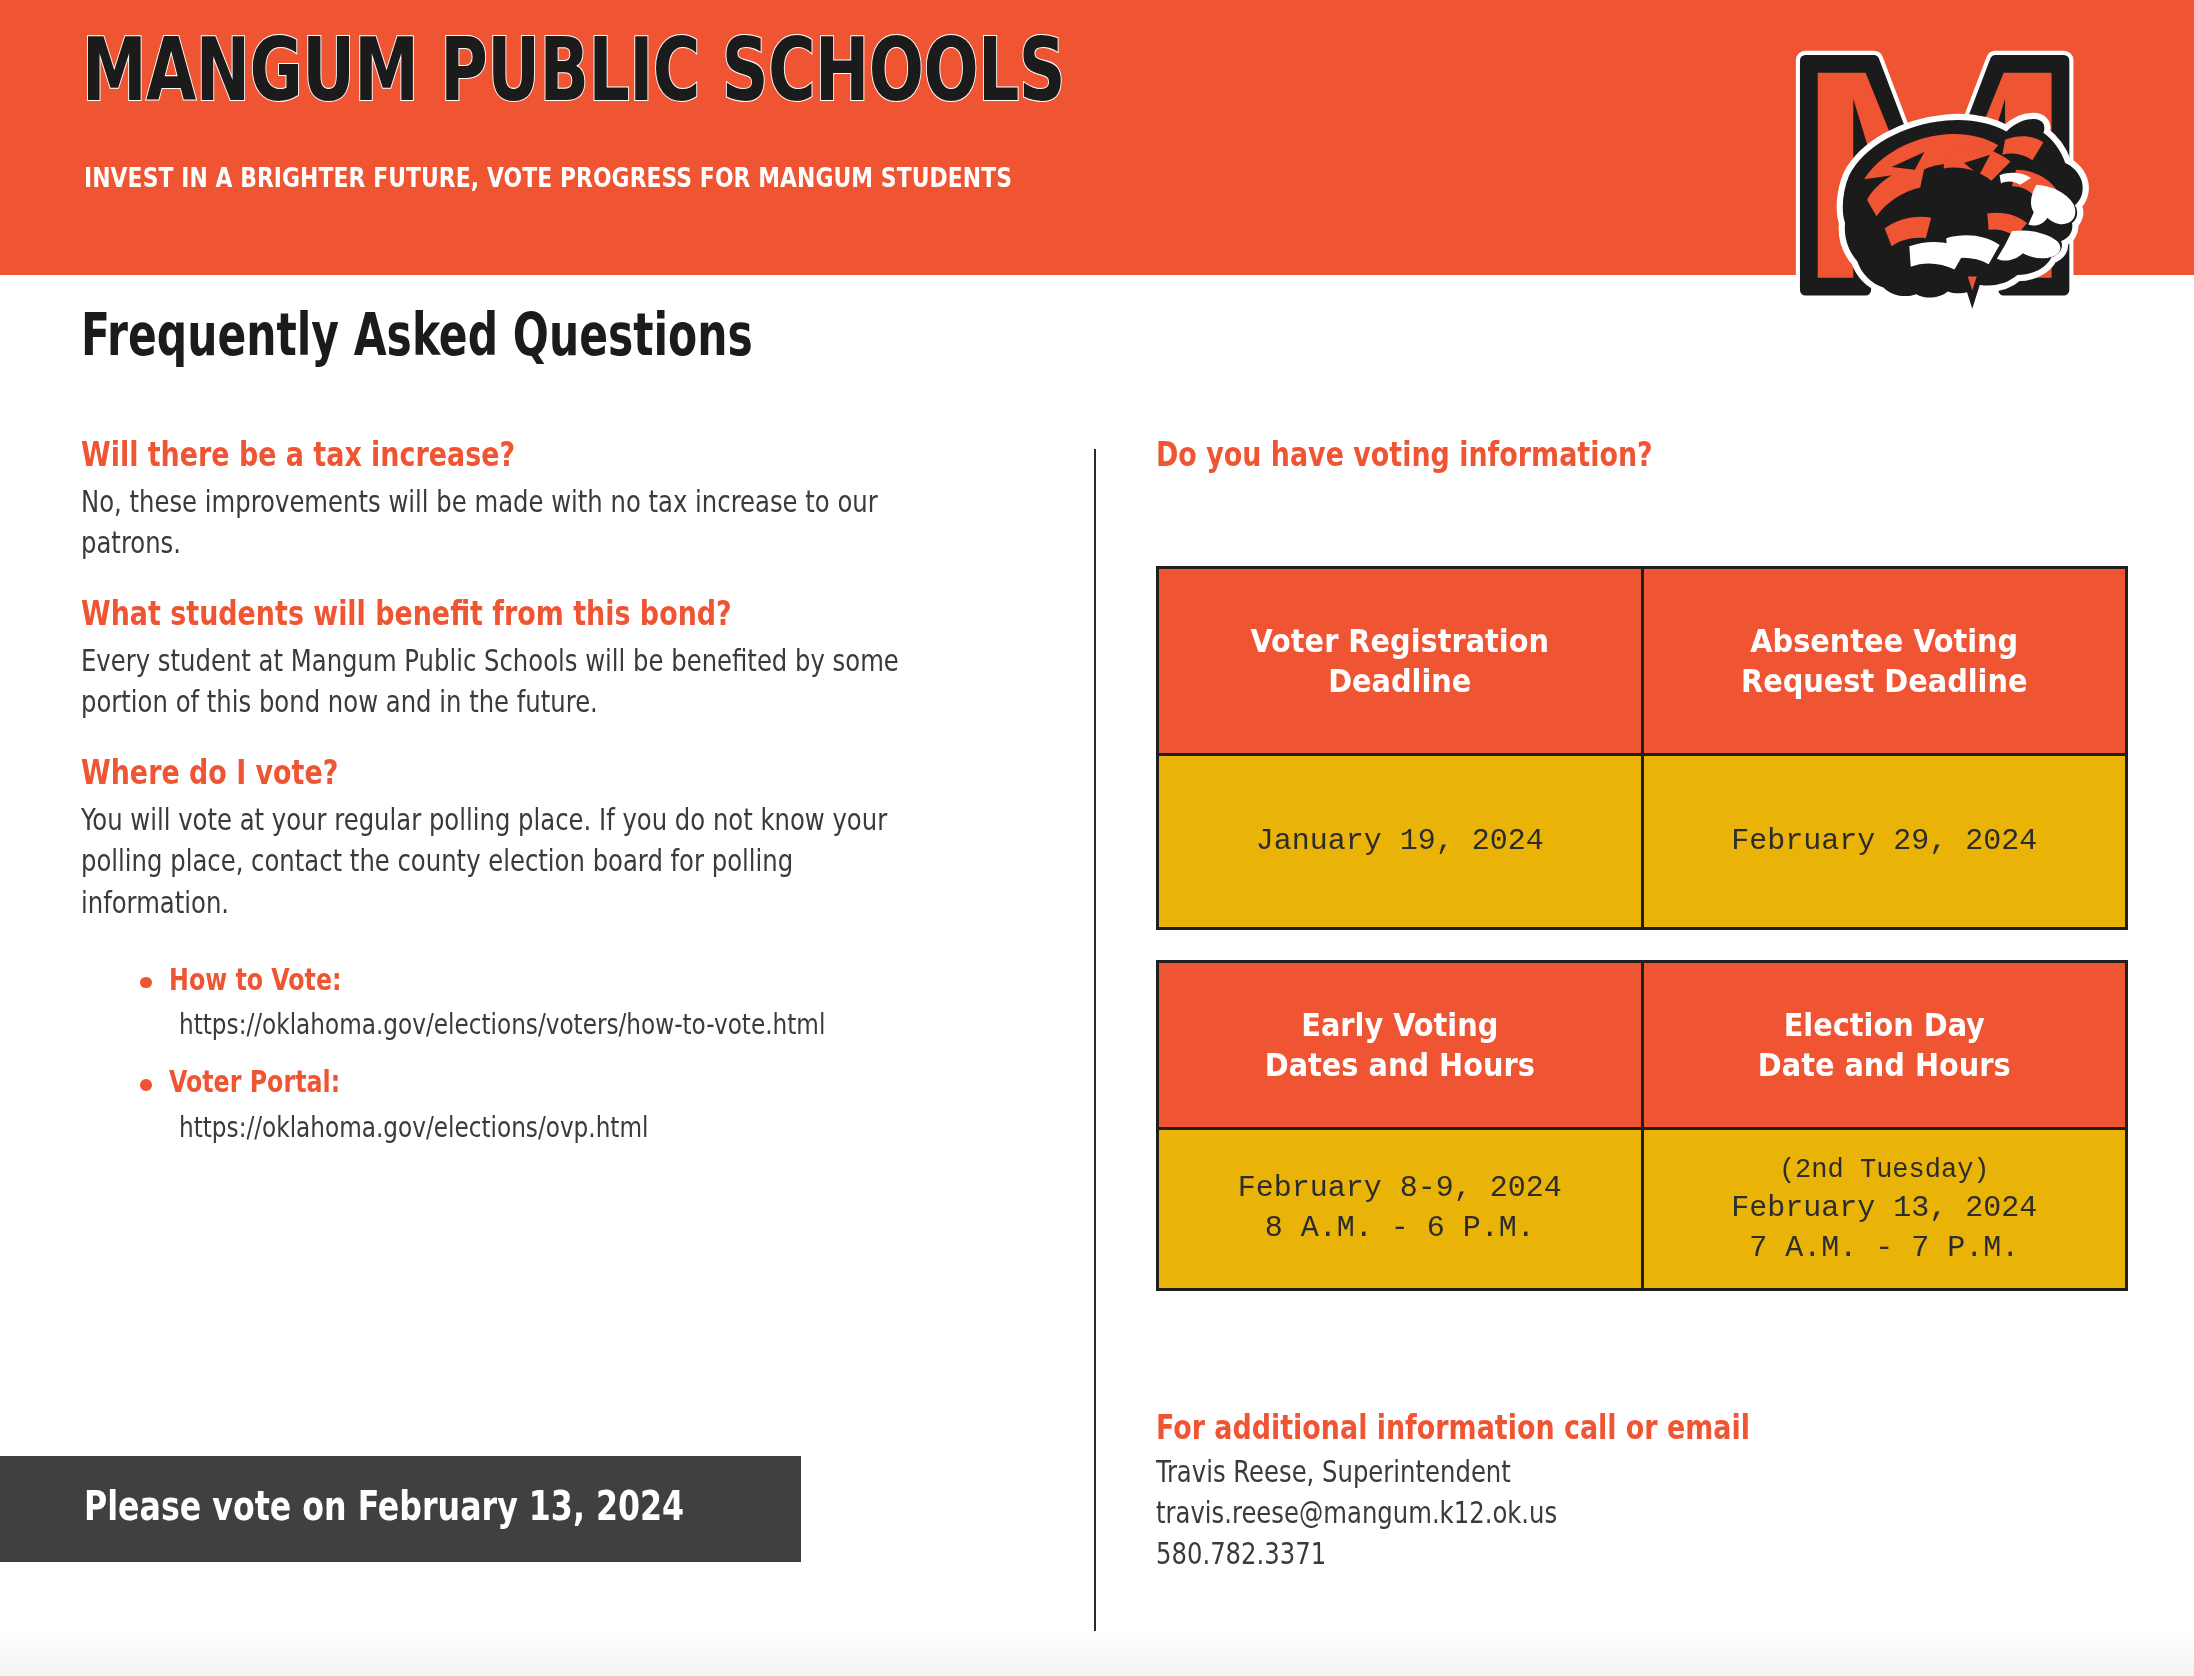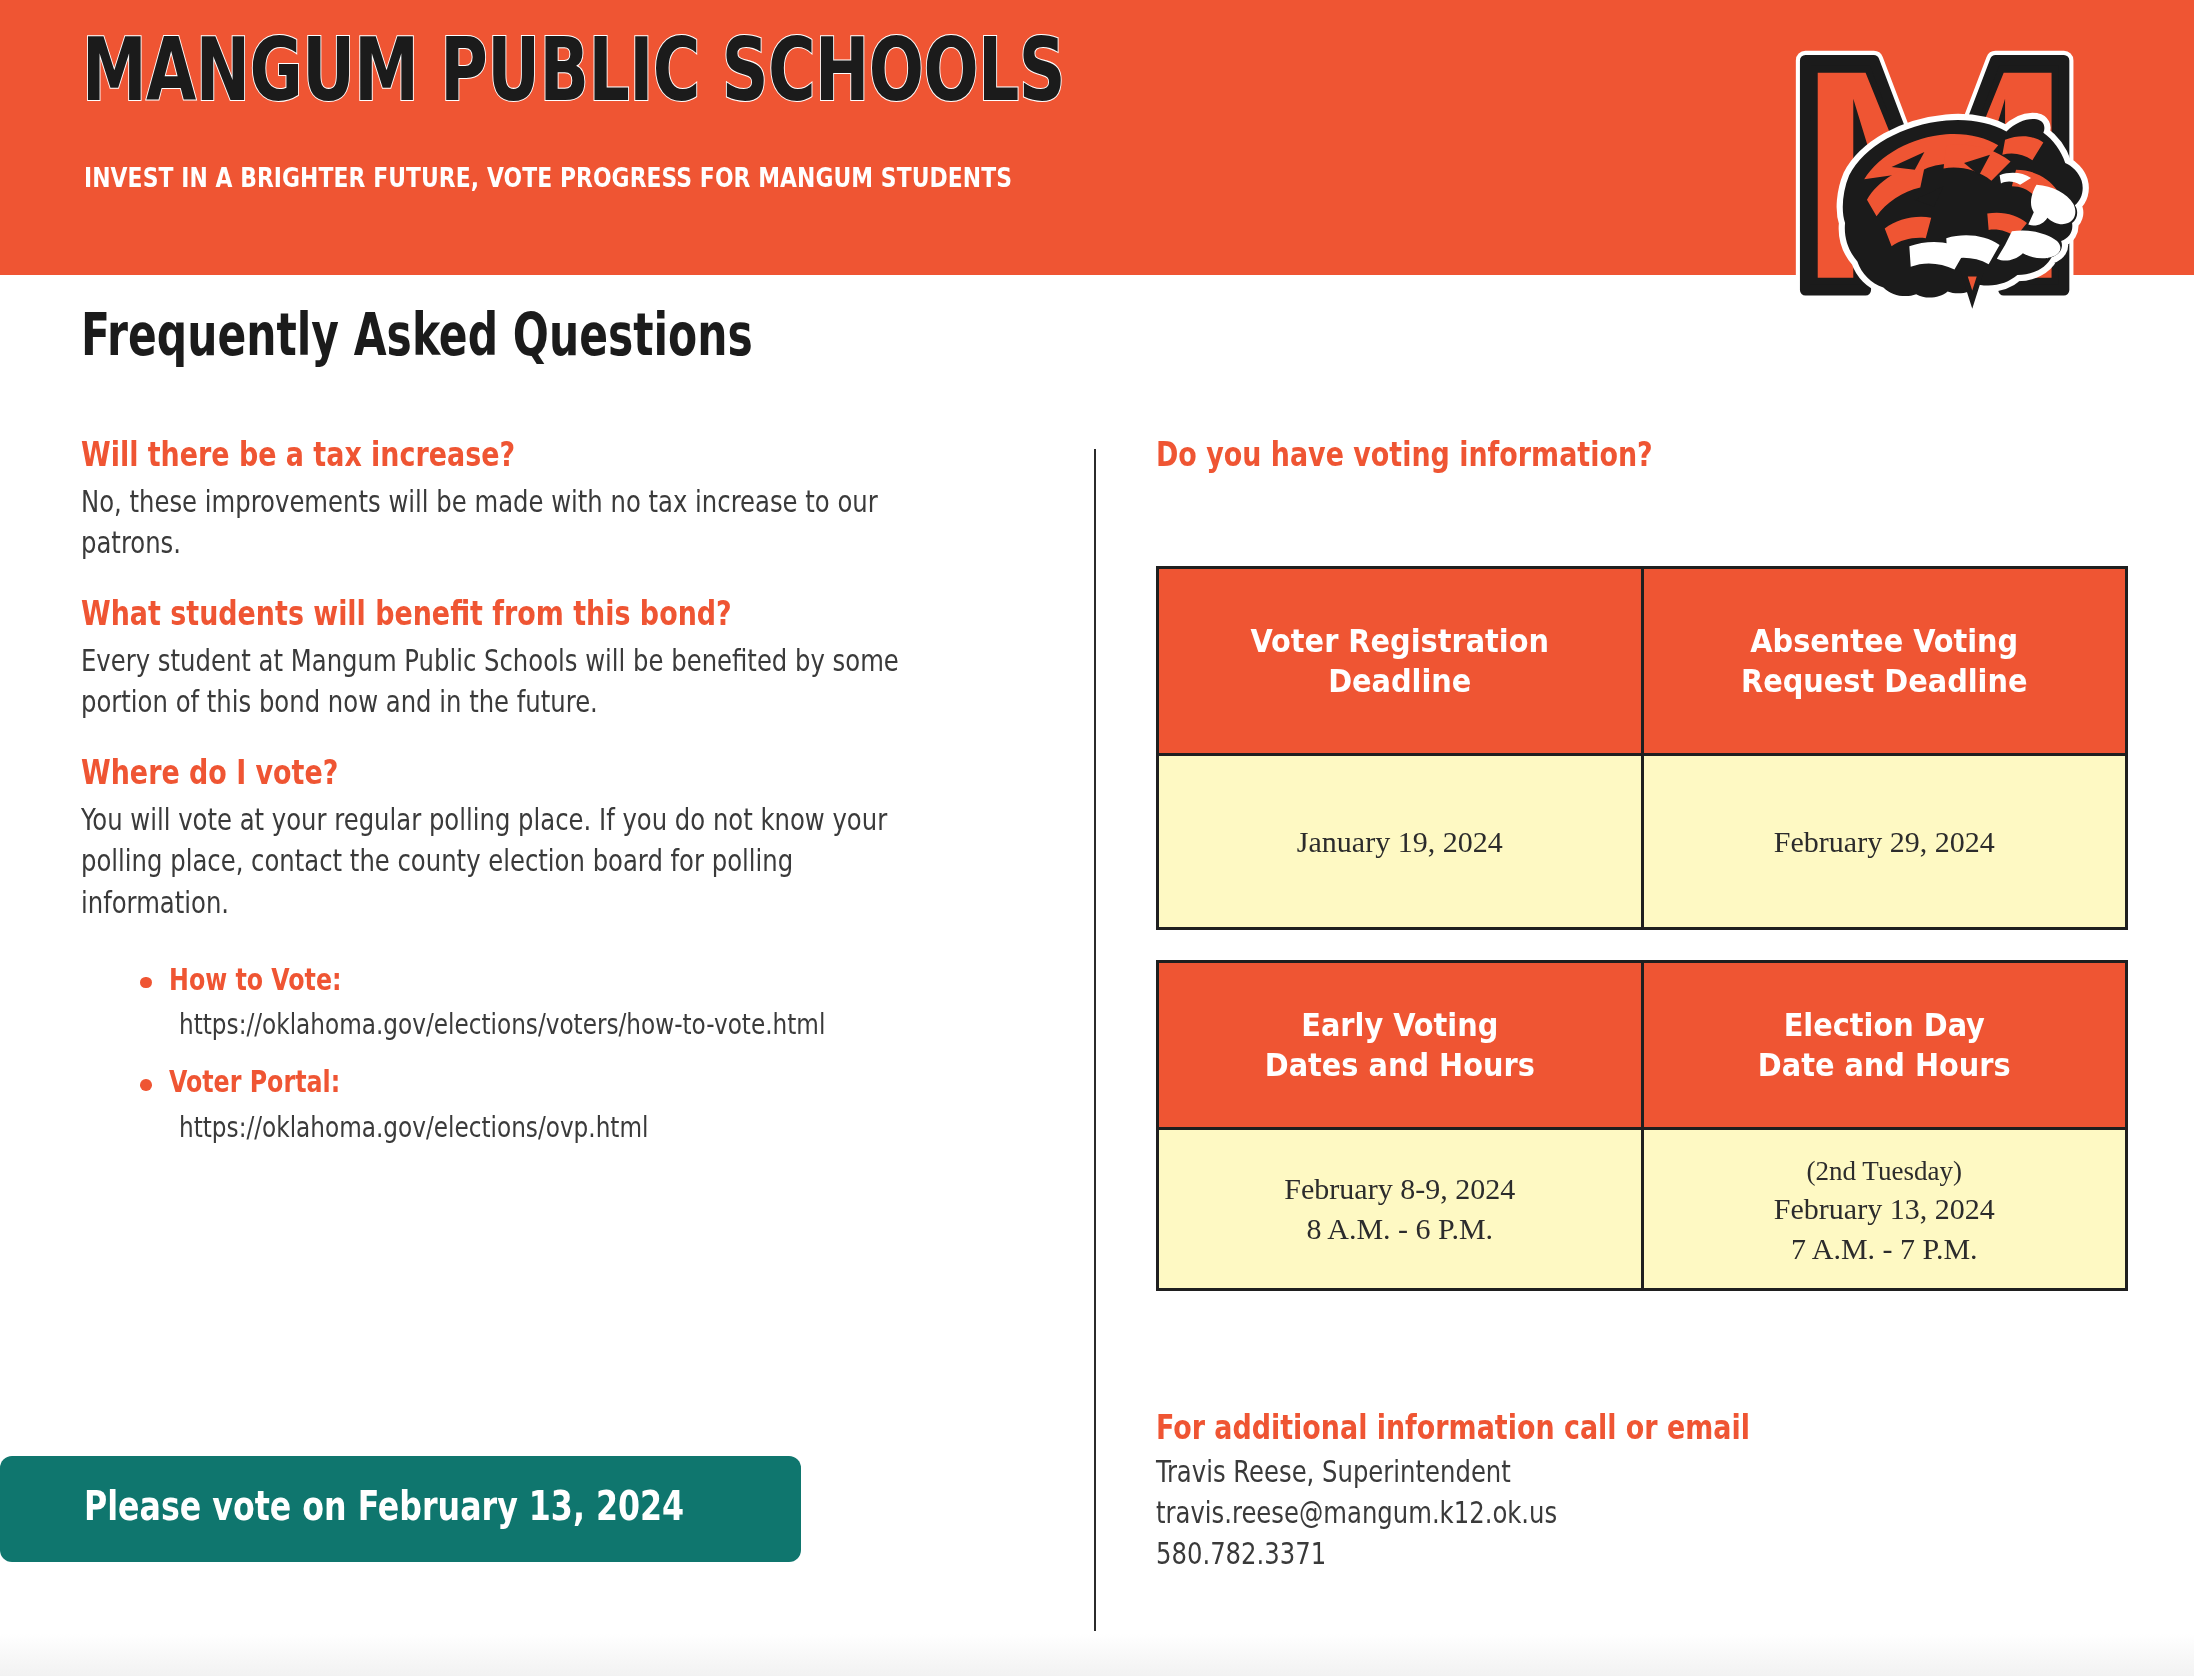--- a/index.html
+++ b/index.html
@@ -159,22 +159,21 @@
     white-space: nowrap;
   }
 
   
   #cta-banner {
     position: absolute;
     left: 0;
     top: 1456px;
     width: 801px;
     height: 106px;
-    background: #0f766e;
-    border-radius: 12px;
+    background: #404040;
   }
   #cta-text {
     position: absolute;
     left: 84px;
     top: 27px;
     font-size: 40px;
     font-weight: 700;
     color: #ffffff;
     font-family: "Liberation Sans Narrow", "DejaVu Sans Condensed", "Liberation Sans", sans-serif;
     transform: scaleX(0.88);
@@ -214,25 +213,25 @@
   }
   .vote-table .th-cell {
     background: #ef5533;
     color: #ffffff;
     font-weight: 700;
     font-size: 32px;
     line-height: 1.26;
     font-family: "Liberation Sans Narrow", "DejaVu Sans Condensed", "Liberation Sans", sans-serif;
   }
   .vote-table .td-cell {
-    background: #fef9c3;
+    background: #eab308;
     color: #2c2c2c;
     font-size: 30px;
     line-height: 1.32;
-    font-family: Liberation Serif, serif;
+    font-family: Liberation Mono, monospace;
   }
   #table-deadlines { position: absolute; left: 0; top: 130px; }
   #table-deadlines .th-cell { height: 184px; }
   #table-deadlines .td-cell { height: 171px; }
 
   #table-hours { position: absolute; left: 0; top: 524px; }
   #table-hours .th-cell { height: 164px; }
   #table-hours .td-cell { height: 158px; }
 
   .cell-small { font-size: 27px; }

